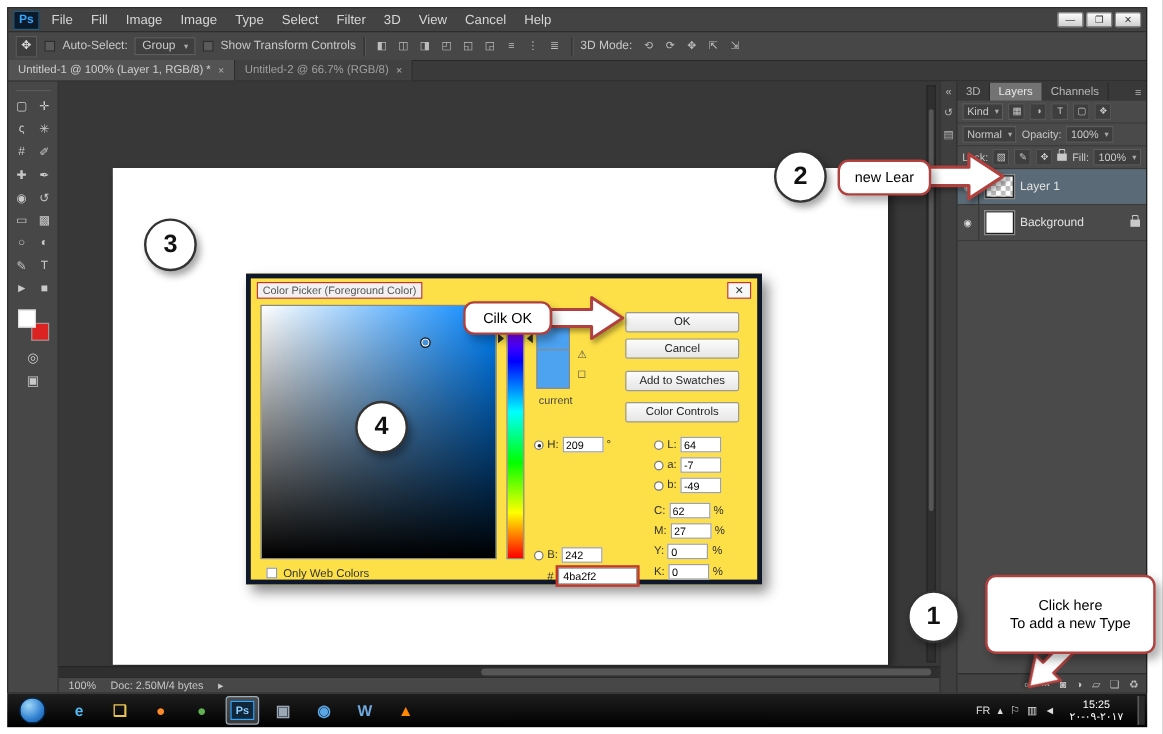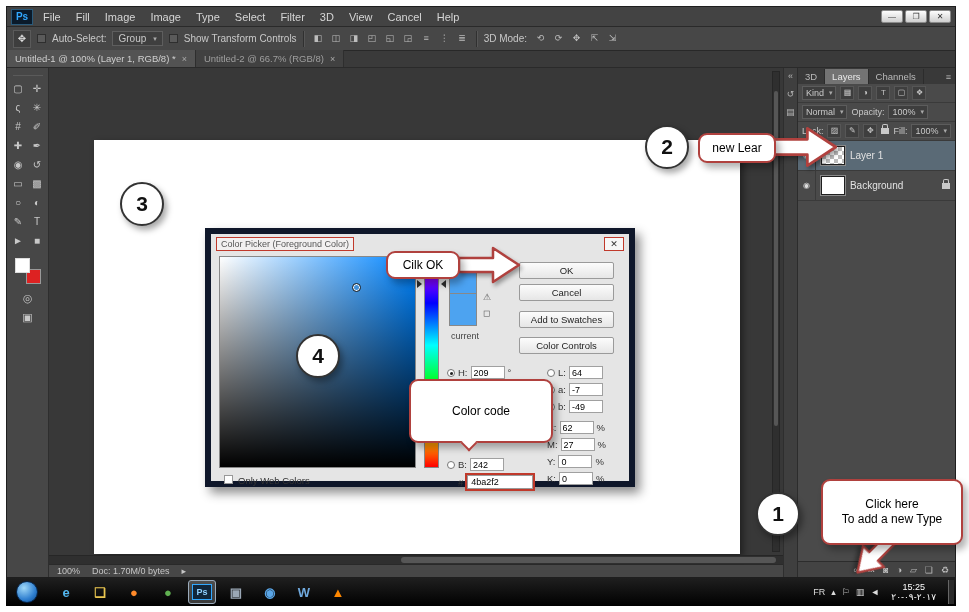--- a/index.html
+++ b/index.html
@@ -66,21 +66,21 @@
 .white{background:#fff}
 .ital{}
 .locki{position:relative;width:8px;height:6px;background:#c9c9c9;display:inline-block;flex:0 0 auto}
 .locki.right{margin-left:auto}
 .locki::before{content:"";position:absolute;left:1px;top:-4px;width:4px;height:4px;border:1px solid #c9c9c9;border-bottom:none;border-radius:2px 2px 0 0}
 .panelfill{flex:1;background:#4a4a4a}
 .pbottom{height:16px;background:#434343;border-top:1px solid #2c2c2c;display:flex;align-items:center;justify-content:flex-end;gap:8px;padding:0 6px;font-size:9px;color:#bdbdbd}
 .fxtxt{font-style:italic;font-weight:bold;font-size:8px}
 
 
-.dlg{position:absolute;left:205px;top:228px;width:430px;height:259px;background:#e5e5e5;border:6px solid #0f172a;box-shadow:5px 6px 10px rgba(0,0,0,.45);z-index:40;font-size:10px;color:#333}
+.dlg{position:absolute;left:205px;top:228px;width:430px;height:259px;background:#fde047;border:4px solid #0f172a;box-shadow:5px 6px 10px rgba(0,0,0,.45);z-index:40;font-size:10px;color:#333}
 .dlg-title{position:absolute;left:5px;top:3px;border:1px solid #c0392b;padding:1px 4px;font-size:9px;color:#555;background:#f2f0f0}
 .dlg-close{position:absolute;right:5px;top:3px;width:20px;height:14px;border:1px solid #c0392b;background:#f7f7f7;font-size:9px;text-align:center;line-height:12px;color:#333}
 .cfield{position:absolute;left:8px;top:22px;width:197px;height:212px;border:1px solid #888;background:linear-gradient(to top,#000,rgba(0,0,0,0)),linear-gradient(to right,#fff,#0084ff)}
 .cmark{position:absolute;left:132px;top:26px;width:9px;height:9px;border:1px solid #222;border-radius:50%;box-shadow:0 0 0 1px #fff inset}
 .huestrip{position:absolute;left:213px;top:22px;width:15px;height:212px;border:1px solid #888;background:linear-gradient(#ff00ff,#0000ff 22%,#00ffff 42%,#00ff00 62%,#ffff00 82%,#ff0000)}
 .tri{position:absolute;width:0;height:0;border-top:4px solid transparent;border-bottom:4px solid transparent}
 .tri-r{left:206px;top:46px;border-left:5px solid #2e2e2e}
 .tri-l{left:230px;top:46px;border-right:5px solid #2e2e2e}
 .swatchnew{position:absolute;left:238px;top:26px;width:28px;height:33px;border:1px solid #888;border-bottom:none}
 .swatchcur{position:absolute;left:238px;top:59px;width:28px;height:33px;border:1px solid #888}
@@ -244,21 +244,21 @@
           <div class="page"></div>
           <div class="vscroll">
               <div class="vthumb"></div>
             </div>
         </div>
         <div class="hscroll">
             <div class="hthumb"></div>
           </div>
         <div class="statusrow">
           <span>100%</span>
-          <span>Doc: 1.70M/0 bytes</span>
+          <span>Doc: 2.50M/4 bytes</span>
           <span>▸</span>
         </div>
       </div>
 
       <div class="dock">
         <div class="strip">
           <span>«</span>
           <span>↺</span>
           <span>▤</span>
         </div>
@@ -413,24 +413,20 @@
   <div class="badge" id="b1">1</div>
   <div class="badge" id="b2">2</div>
   <div class="badge" id="b3">3</div>
   <div class="badge" id="b4">4</div>
 
   <div class="bub" id="bub-newlear">
     <span>new Lear</span>
   </div>
   <div class="bub" id="bub-ok">
     <span>Cilk OK</span>
-  </div>
-  <div class="bub" id="bub-code">
-    <span>Color code</span>
-    <span class="tail"></span>
   </div>
   <div class="bub" id="bub-add">
     <span>Click here</span>
     <span>To add a new Type</span>
   </div>
 
   <svg class="barrow" id="arrow-newlear" viewBox="0 0 64 40">
     <polygon points="2,13 36,13 36,3 62,20 36,37 36,27 2,27" fill="#fff" stroke="#b0413e" stroke-width="2.5" stroke-linejoin="round"></polygon>
   </svg>
   <svg class="barrow" id="arrow-ok" viewBox="0 0 64 40">

